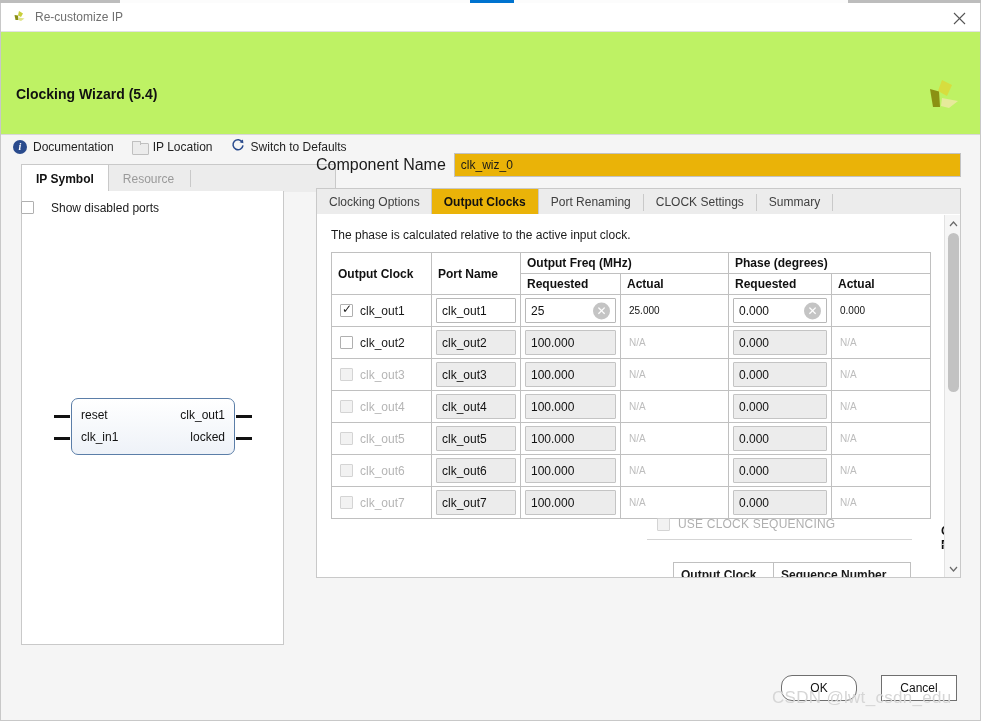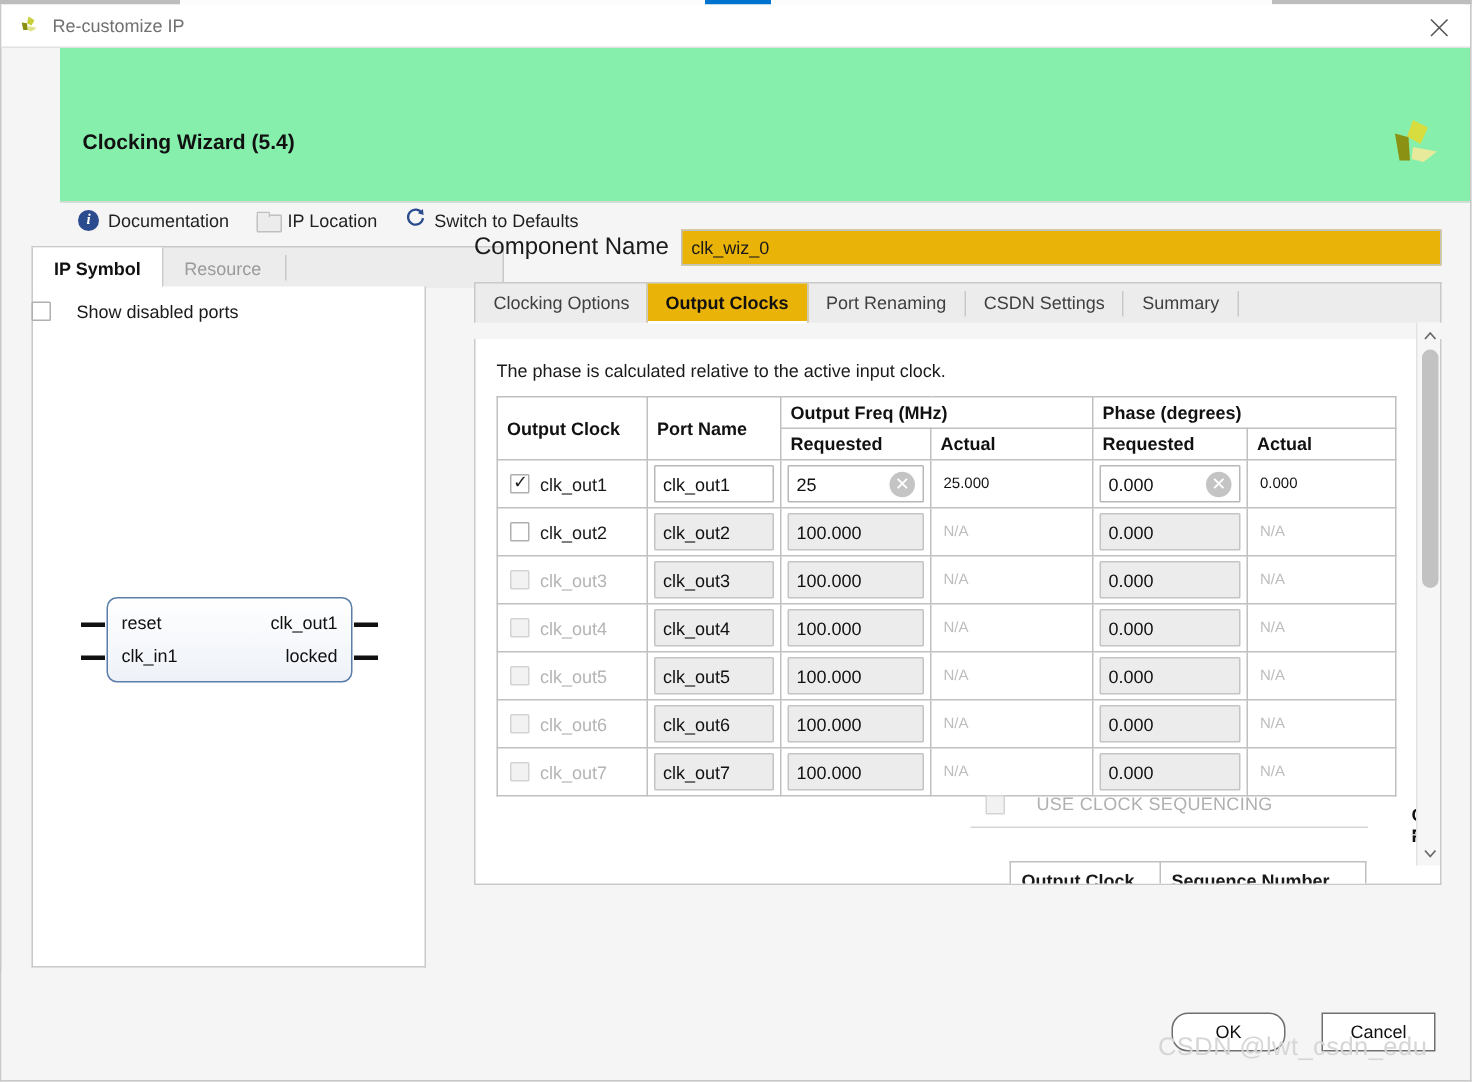--- a/index.html
+++ b/index.html
@@ -40,23 +40,22 @@
   }
   #close-btn {
     position:absolute; right:10px; top:4px; width:22px; height:22px;
     display:flex; align-items:center; justify-content:center;
     color:#555; font-size:16px; line-height:1; cursor:pointer;
     font-family:"Liberation Sans", sans-serif; font-weight:300;
   }
 
   
   #header {
-    position:relative; height:103px; background:#86efac;
+    position:relative; height:103px; background:#bef264;
     border-bottom:1px solid #d8d8d8;
-    margin-left:39px;
   }
   #header-title {
     position:absolute; left:15px; top:54px;
     font-size:14px; font-weight:bold; color:#111;
   }
   #header-logo { position:absolute; right:20px; top:44px; width:38px; height:38px; }
 
   
   #toolbar { position:absolute; left:12px; top:106px; display:flex; align-items:center; gap:18px; }
   .tb-item { display:flex; align-items:center; gap:6px; cursor:pointer; }
@@ -152,21 +151,21 @@
     display:flex; align-items:flex-end; background:#ececec;
     border:1px solid #c9c9c9; border-bottom:none;
   }
   .mtab { height:26px; padding:0 12px; display:flex; align-items:center; font-size:12px; cursor:pointer; position:relative; }
   .mtab.active { background:#eab308; color:#111; font-weight:bold; border-left:1px solid #c9c9c9; border-right:1px solid #c9c9c9; margin-left:-1px; }
   .mtab.active:after { content:""; position:absolute; left:0; right:0; bottom:-1px; height:2px; background:#fff; }
   .mtab.inactive { color:#404040; }
   .mtab-sep { width:1px; height:17px; background:#c9c9c9; align-self:center; }
 
   #tab-content {
-    position:absolute; left:0; top:90px; width:645px; height:364px;
+    position:absolute; left:0; top:78px; width:645px; height:364px;
     background:#fff; border:1px solid #c9c9c9; border-top:none;
     overflow:hidden;
   }
 
   #hint-text { position:absolute; left:14px; top:14px; font-size:12px; color:#1a1a1a; }
 
   
   #clk-table {
     position:absolute; left:14px; top:38px; width:599px;
     border-collapse:collapse; table-layout:fixed; font-size:12px;
@@ -196,21 +195,21 @@
   .clear-x {
     position:absolute; right:5px; top:50%; transform:translateY(-50%);
     width:17px; height:17px; border-radius:50%; background:#c4c4c4;
     display:flex; align-items:center; justify-content:center;
     color:#ffffff; font-size:12px; font-weight:bold; line-height:1; cursor:pointer;
     font-family:"DejaVu Sans", sans-serif;
   }
 
   
   #seq-chk-row { position:absolute; left:340px; top:303px; display:flex; align-items:center; gap:8px; }
-  #seq-chk-row .lbl { font-size:12px; color:#b0b0b0; letter-spacing:0.2px;margin-left:13px; }
+  #seq-chk-row .lbl { font-size:12px; color:#b0b0b0; letter-spacing:0.2px; }
   #seq-rule { position:absolute; left:330px; top:325px; width:265px; height:1px; background:#d5d5d5; }
 
   #seq-table {
     position:absolute; left:356px; top:348px; width:237px;
     border-collapse:collapse; table-layout:fixed; font-size:12px;
   }
   #seq-table th { border:1px solid #c0c0c0; font-weight:bold; text-align:left; padding:5px 7px; background:#fff; }
 
   
   #cf-title { position:absolute; left:624px; top:310px; font-size:12px; font-weight:bold; color:#111; }
@@ -350,21 +349,21 @@
           <span>Clocking Options</span>
         </div>
         <div class="mtab active">
           <span>Output Clocks</span>
         </div>
         <div class="mtab inactive">
           <span>Port Renaming</span>
         </div>
         <div class="mtab-sep"></div>
         <div class="mtab inactive">
-          <span>CSDN Settings</span>
+          <span>CLOCK Settings</span>
         </div>
         <div class="mtab-sep"></div>
         <div class="mtab inactive">
           <span>Summary</span>
         </div>
         <div class="mtab-sep"></div>
       </div>
 
       <div id="tab-content">
 

